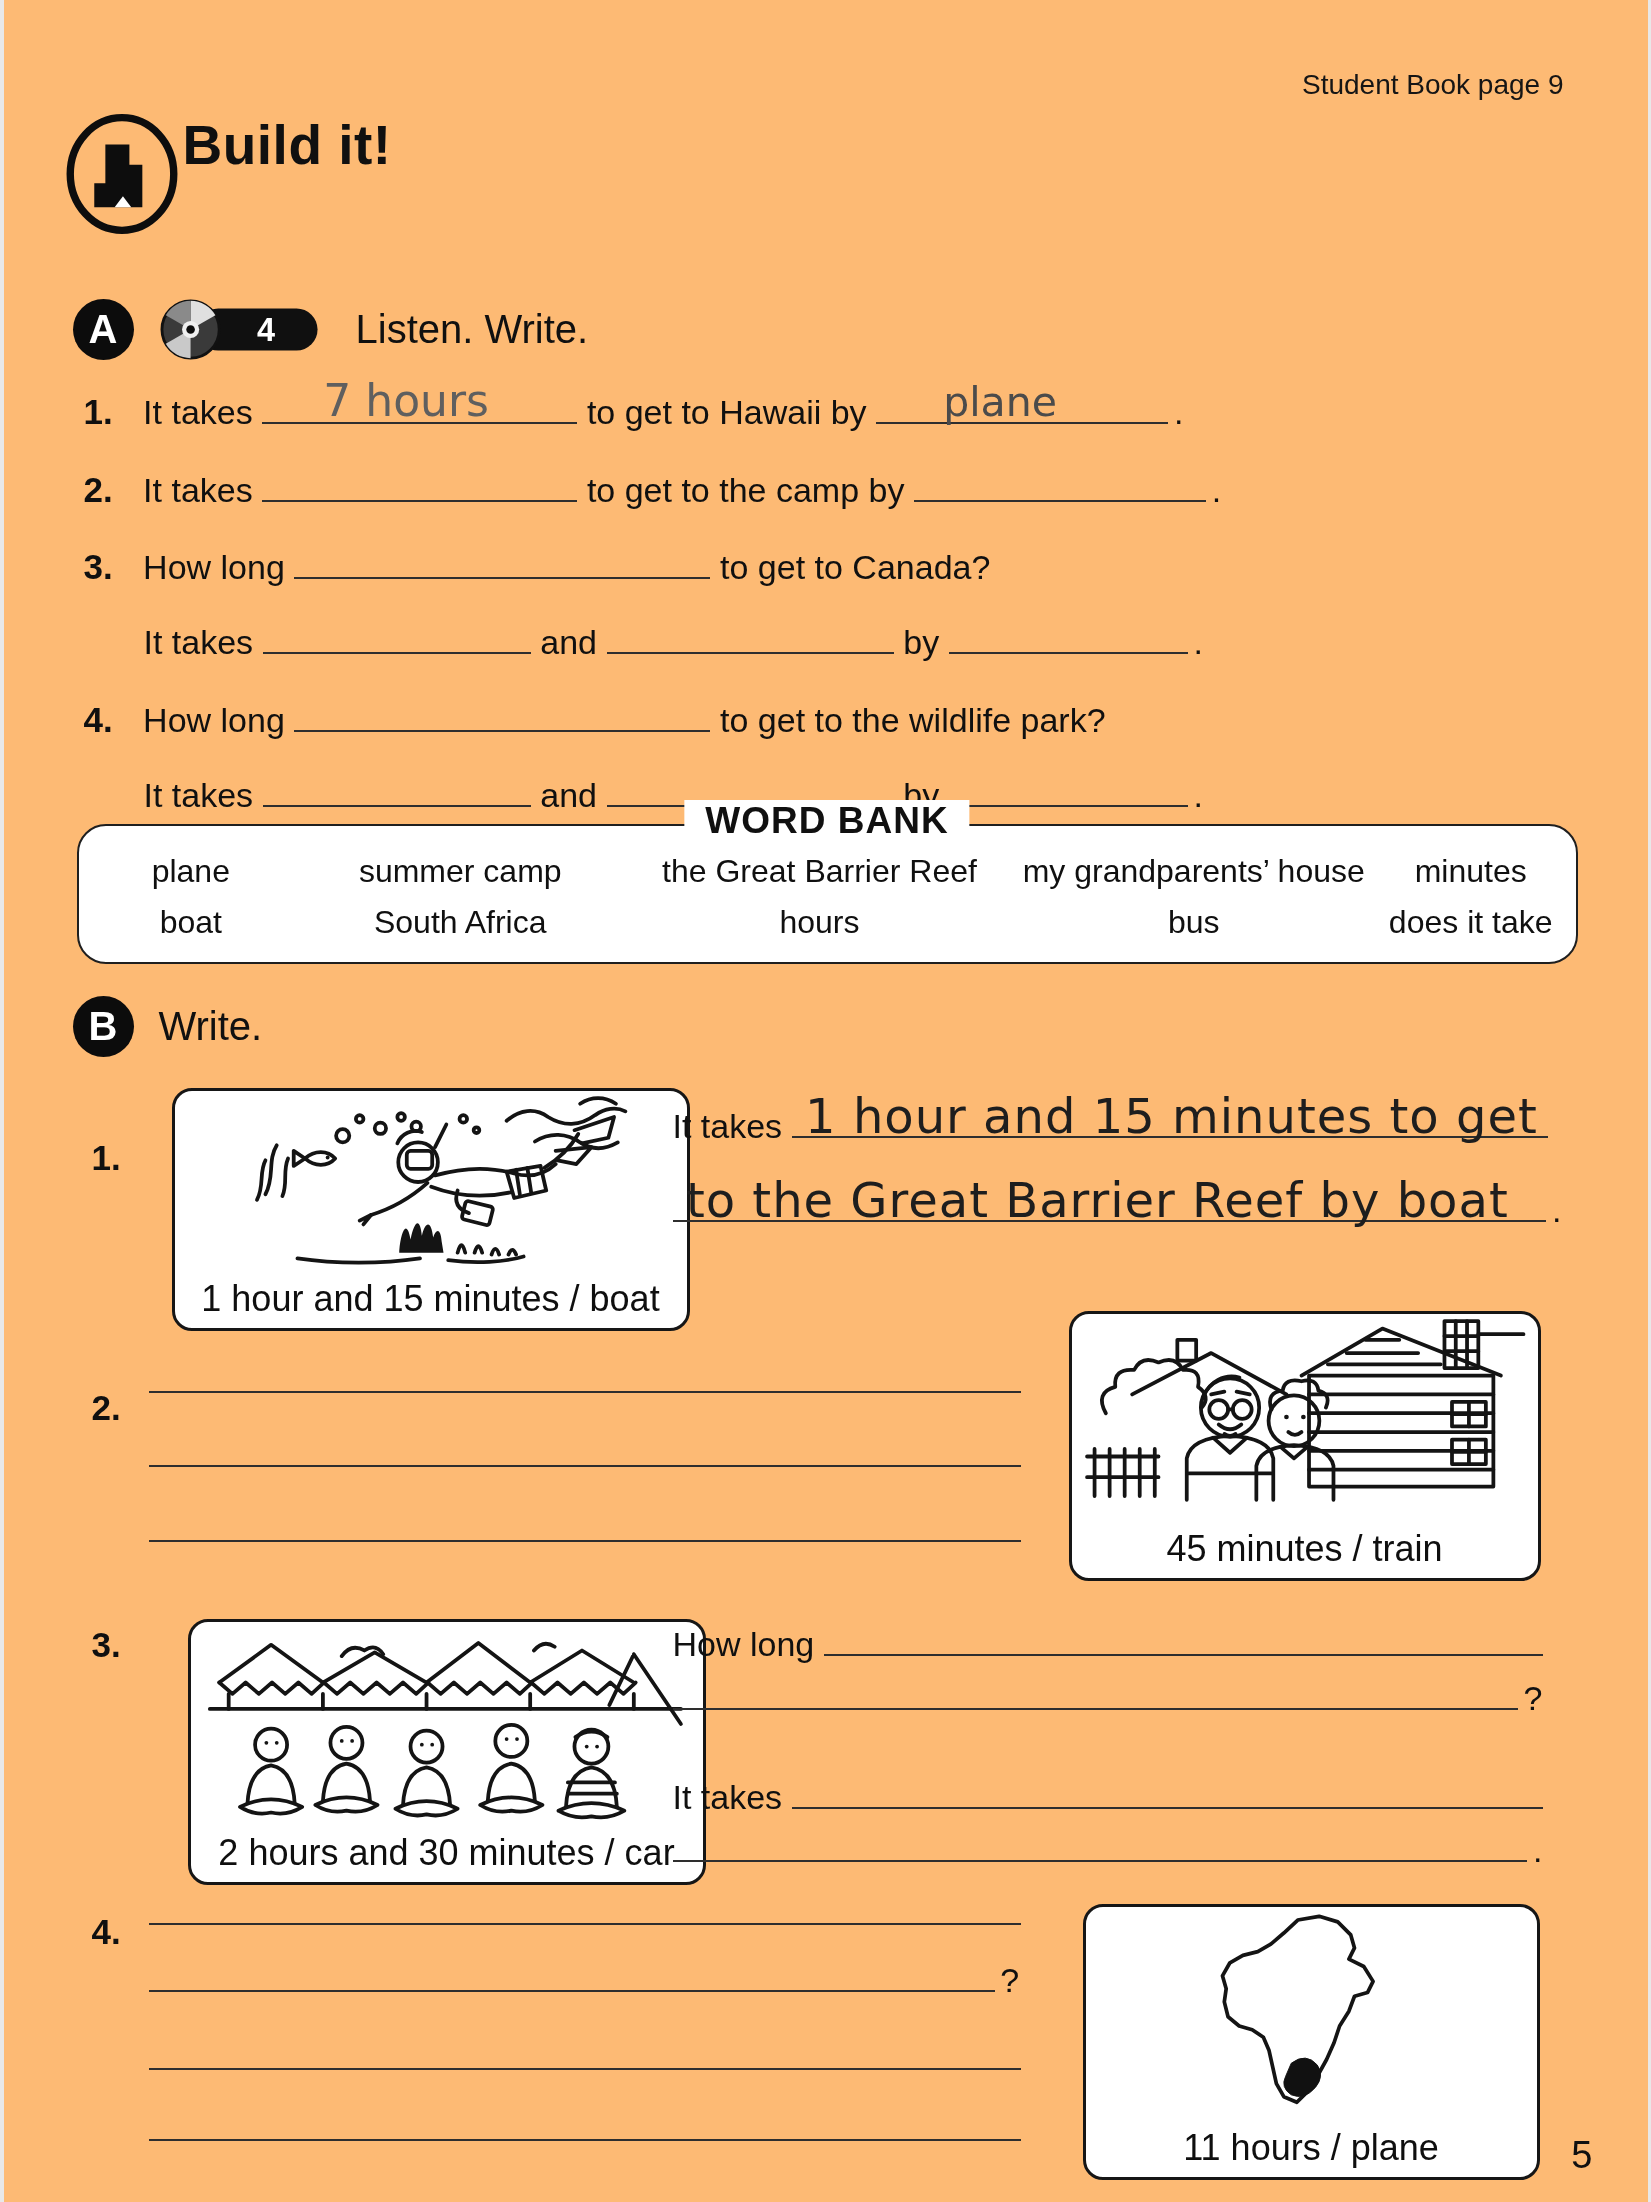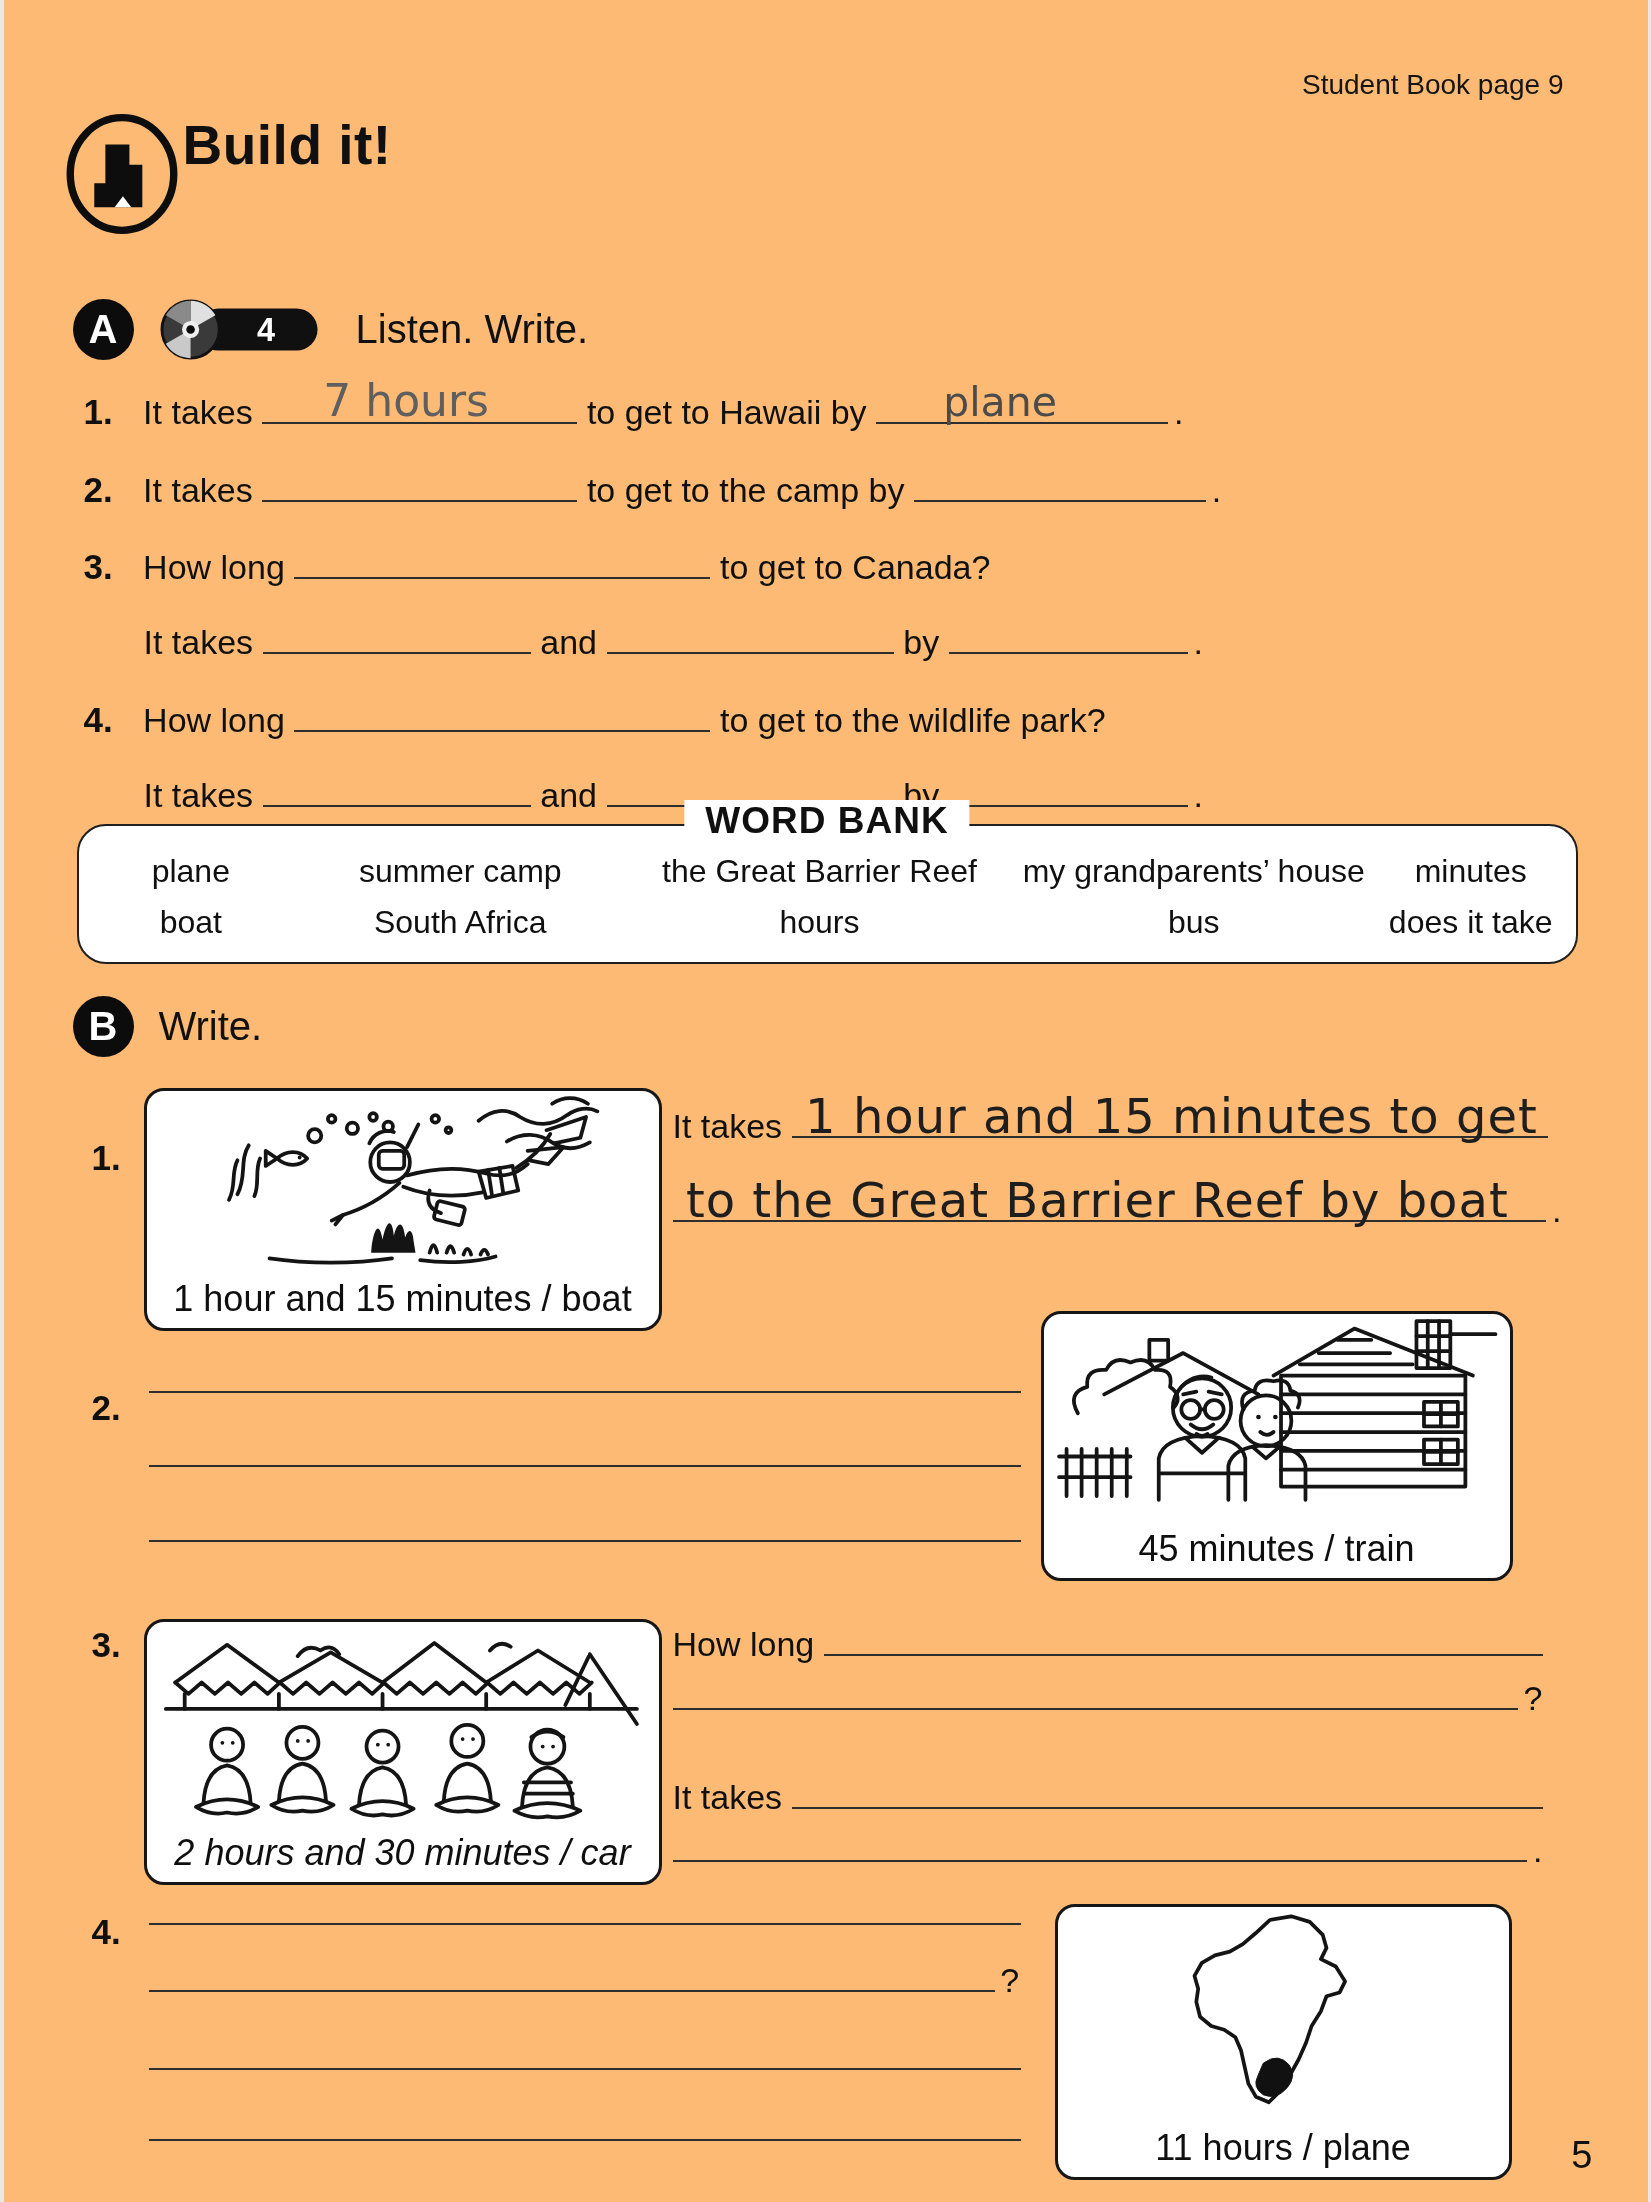--- a/index.html
+++ b/index.html
@@ -25,21 +25,21 @@
   .hand.h2{left:67px;bottom:-3.8px;font-size:41px;color:#4b4b4b;}
   .hand.big{left:13.4px;bottom:-7.6px;font-size:48px;color:#1e1e1e;letter-spacing:1px;}
   .wordbank{position:absolute;left:73px;top:824px;width:1497px;height:136px;
     border:2.9px solid #1f1f1f;border-radius:29px;background:#fff;}
   .wb-title{position:absolute;top:-26px;left:50%;transform:translateX(-50%);
     background:#fff;padding:0 21px;font-size:37px;font-weight:700;letter-spacing:1px;white-space:nowrap;}
   .wb-row{position:absolute;left:0;right:0;display:grid;
     grid-template-columns:15% 21% 27% 23% 14%;font-size:32px;text-align:center;}
   .wb-row.r1{top:27px;}
   .wb-row.r2{top:78px;}
-  .imgbox{position:absolute;border:3.8px solid #161616;border-radius:20px;background:#fff;}
+  .imgbox{position:absolute;border:3.8px solid #161616;border-radius:20px;background:#fff;margin-left:28px;}
   .caption{position:absolute;left:0;right:0;bottom:7.6px;text-align:center;font-size:36px;color:#0f0f0f;white-space:nowrap;}
   .line{position:absolute;border-bottom:2.9px solid #2e2e2e;height:0;}
   .pagenum{position:absolute;top:2134px;right:55px;font-size:38px;color:#111;}
   svg{display:block;}
   .lw{fill:none;stroke:#141414;stroke-width:4;stroke-linecap:round;stroke-linejoin:round;}
 </style>
 </head>
 <body>
 
 <div class="page">
@@ -246,21 +246,21 @@
       </g>
       <circle cx="228" cy="108" r="2.5" fill="#141414"></circle>
         <circle cx="246" cy="108" r="2.5" fill="#141414"></circle>
     </svg>
     <div class="caption">45 minutes / train</div>
   </div>
 
   <div class="row" style="top:1625px;left:88px;">
     <span class="num">3.</span>
   </div>
-  <div class="imgbox" style="left:140px;top:1619px;width:512px;height:260px;font-style:italic;">
+  <div class="imgbox" style="left:156px;top:1619px;width:512px;height:260px;">
     <svg width="505" height="203" viewBox="0 0 536 215">
       <g class="lw">
         <path d="M30,64 L85,24 L140,64 M140,64 L195,32 L250,64 M250,64 L305,22 L360,64 M360,64 L415,30 L470,64"></path>
         <path d="M30,64 l14,12 14,-12 14,12 14,-12 14,12 14,-12 14,12 13,-12"></path>
         <path d="M141,64 l14,12 14,-12 14,12 14,-12 14,12 14,-12 14,12 13,-12"></path>
         <path d="M251,64 l14,12 14,-12 14,12 14,-12 14,12 14,-12 14,12 13,-12"></path>
         <path d="M361,64 l14,12 14,-12 14,12 14,-12 14,12 14,-12 14,12 13,-12"></path>
         <path d="M20,92 h500"></path>
         <path d="M40,76 v16 M140,76 v16 M250,76 v16 M360,76 v16 M470,76 v16"></path>
         <path d="M470,34 l50,74 M470,34 l-26,54"></path>

